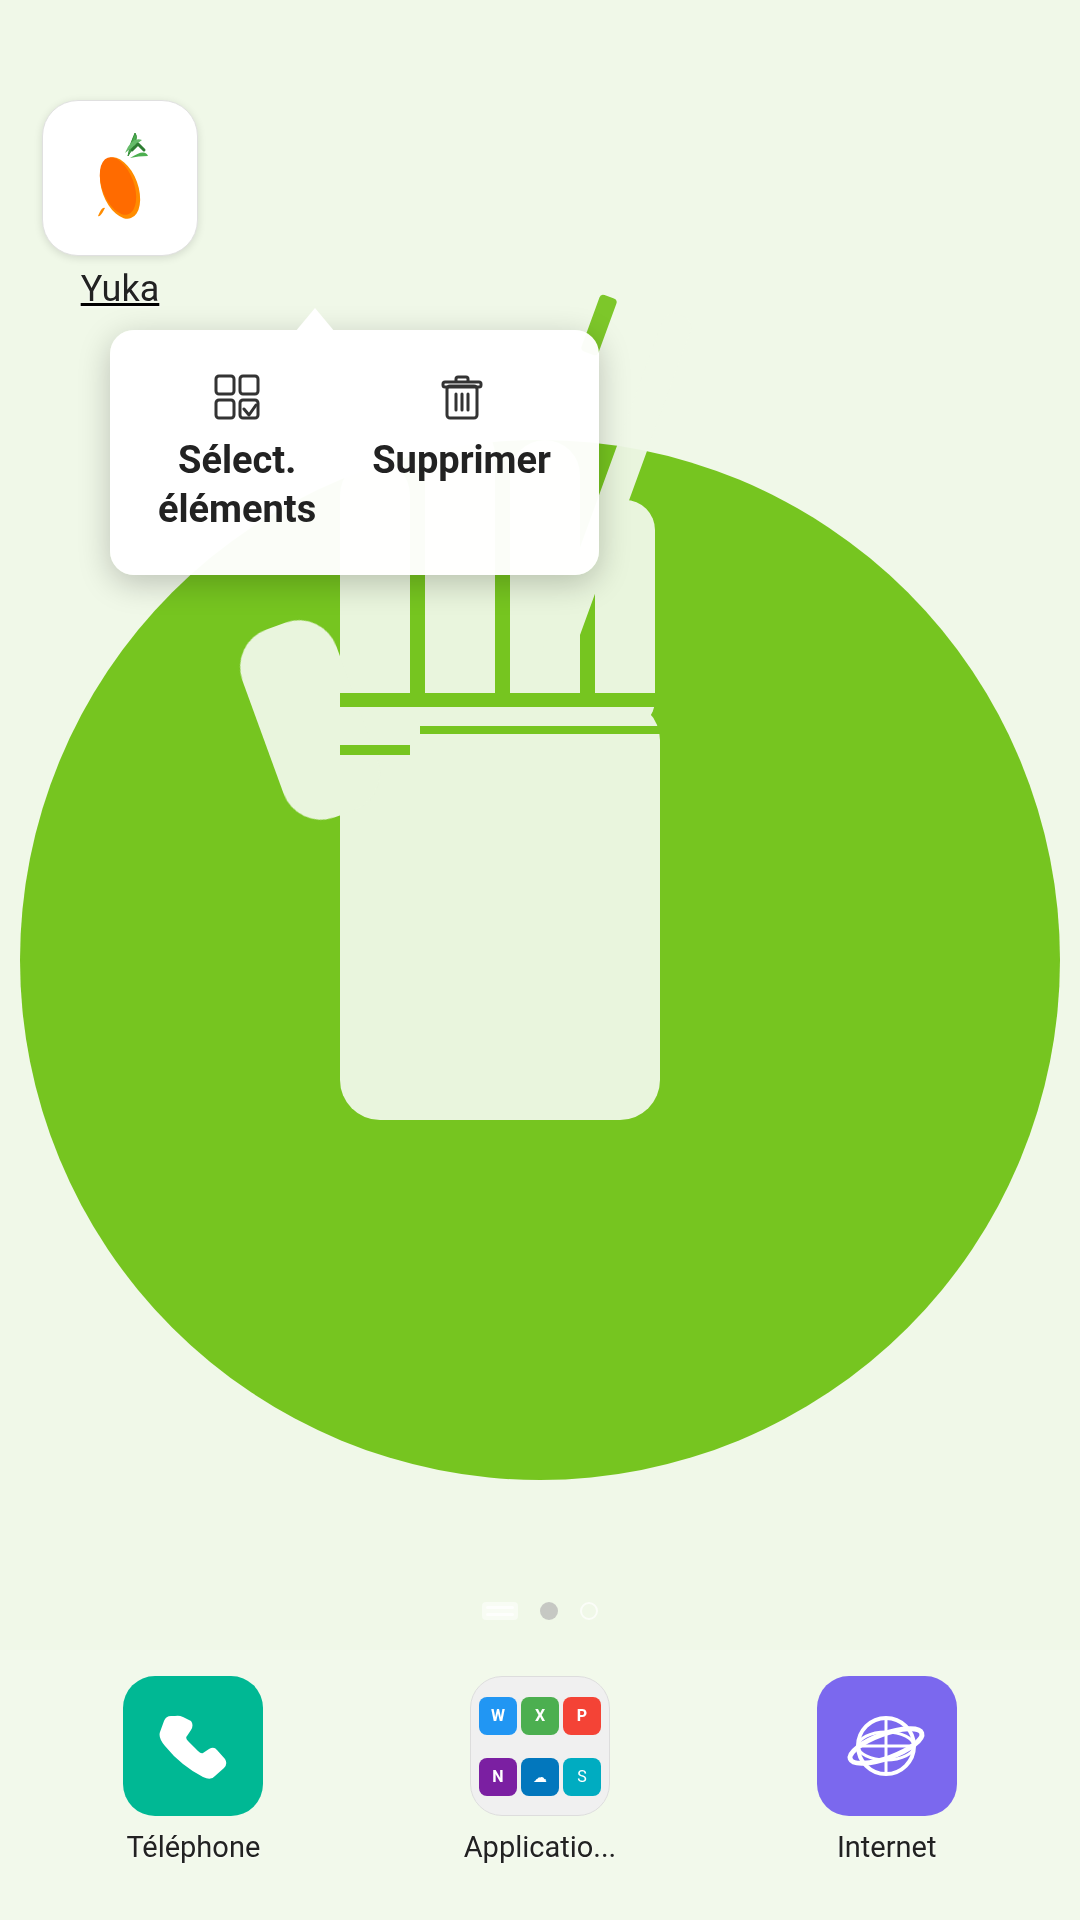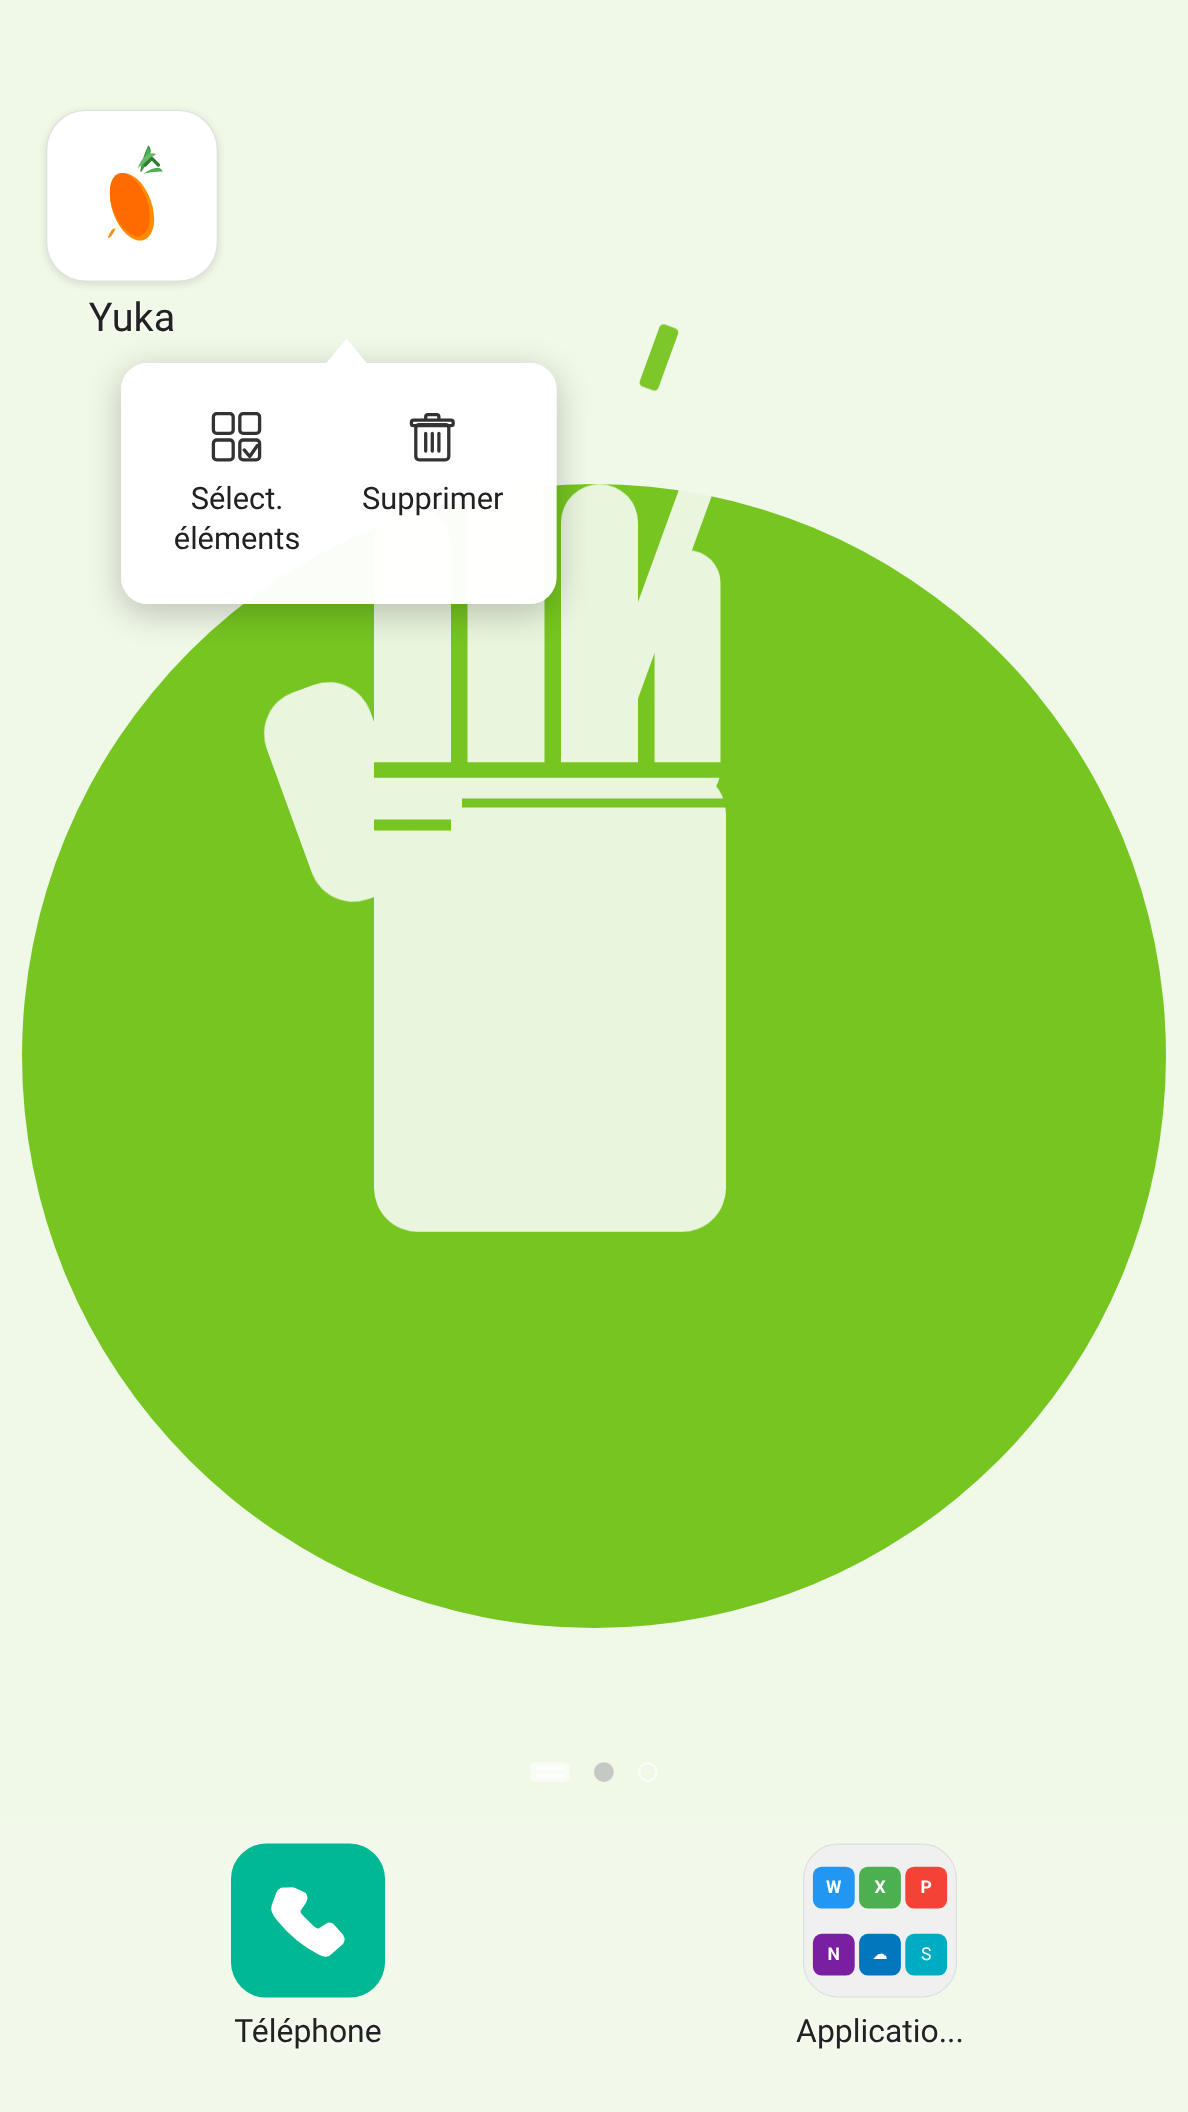--- a/index.html
+++ b/index.html
@@ -49,20 +49,21 @@
       gap: 40px;
       align-items: flex-start;
     }
 
     .app-icon-wrapper {
       display: flex;
       flex-direction: column;
       align-items: center;
       gap: 12px;
       width: 160px;
+      text-decoration: underline;
     }
 
     .app-icon {
       width: 156px;
       height: 156px;
       border-radius: 36px;
       display: flex;
       align-items: center;
       justify-content: center;
       font-size: 80px;
@@ -133,25 +134,25 @@
     .menu-icon {
       font-size: 44px;
       color: #333;
       display: flex;
       align-items: center;
       justify-content: center;
       height: 54px;
     }
 
     .menu-label {
-      font-size: 28px;
+      font-size: 38px;
       color: #222;
       text-align: center;
       line-height: 1.3;
-      font-weight: 400;
+      font-weight: 700;
     }
 
     
     .page-indicators {
       position: absolute;
       bottom: 300px;
       left: 0;
       right: 0;
       display: flex;
       flex-direction: row;
@@ -429,17 +430,34 @@
         <div class="mini-app-icon" style="background:#0277BD">
           <span style="color:white;font-size:14px;">☁</span>
         </div>
         <div class="mini-app-icon" style="background:#00ACC1">
           <span style="color:white;font-size:16px;">S</span>
         </div>
       </div>
       <span class="dock-label">Applicatio...</span>
     </div>
 
+    <div class="dock-item">
+      <div class="dock-icon internet">
+        <svg width="85" height="85" viewBox="0 0 85 85" xmlns="http://www.w3.org/2000/svg">
+
+          <circle cx="42" cy="42" r="28" fill="none" stroke="white" stroke-width="4"></circle>
+
+          <ellipse cx="42" cy="42" rx="28" ry="14" fill="none" stroke="white" stroke-width="3"></ellipse>
+
+          <ellipse cx="42" cy="42" rx="38" ry="12" fill="none" stroke="white" stroke-width="5" transform="rotate(-20, 42, 42)"></ellipse>
+
+          <line x1="42" y1="14" x2="42" y2="70" stroke="white" stroke-width="3"></line>
+
+          <line x1="14" y1="42" x2="70" y2="42" stroke="white" stroke-width="3"></line>
+        </svg>
+      </div>
+      <span class="dock-label">Internet</span>
+    </div>
 
 
   </div>
 
 </div>
 
 </body></html>

